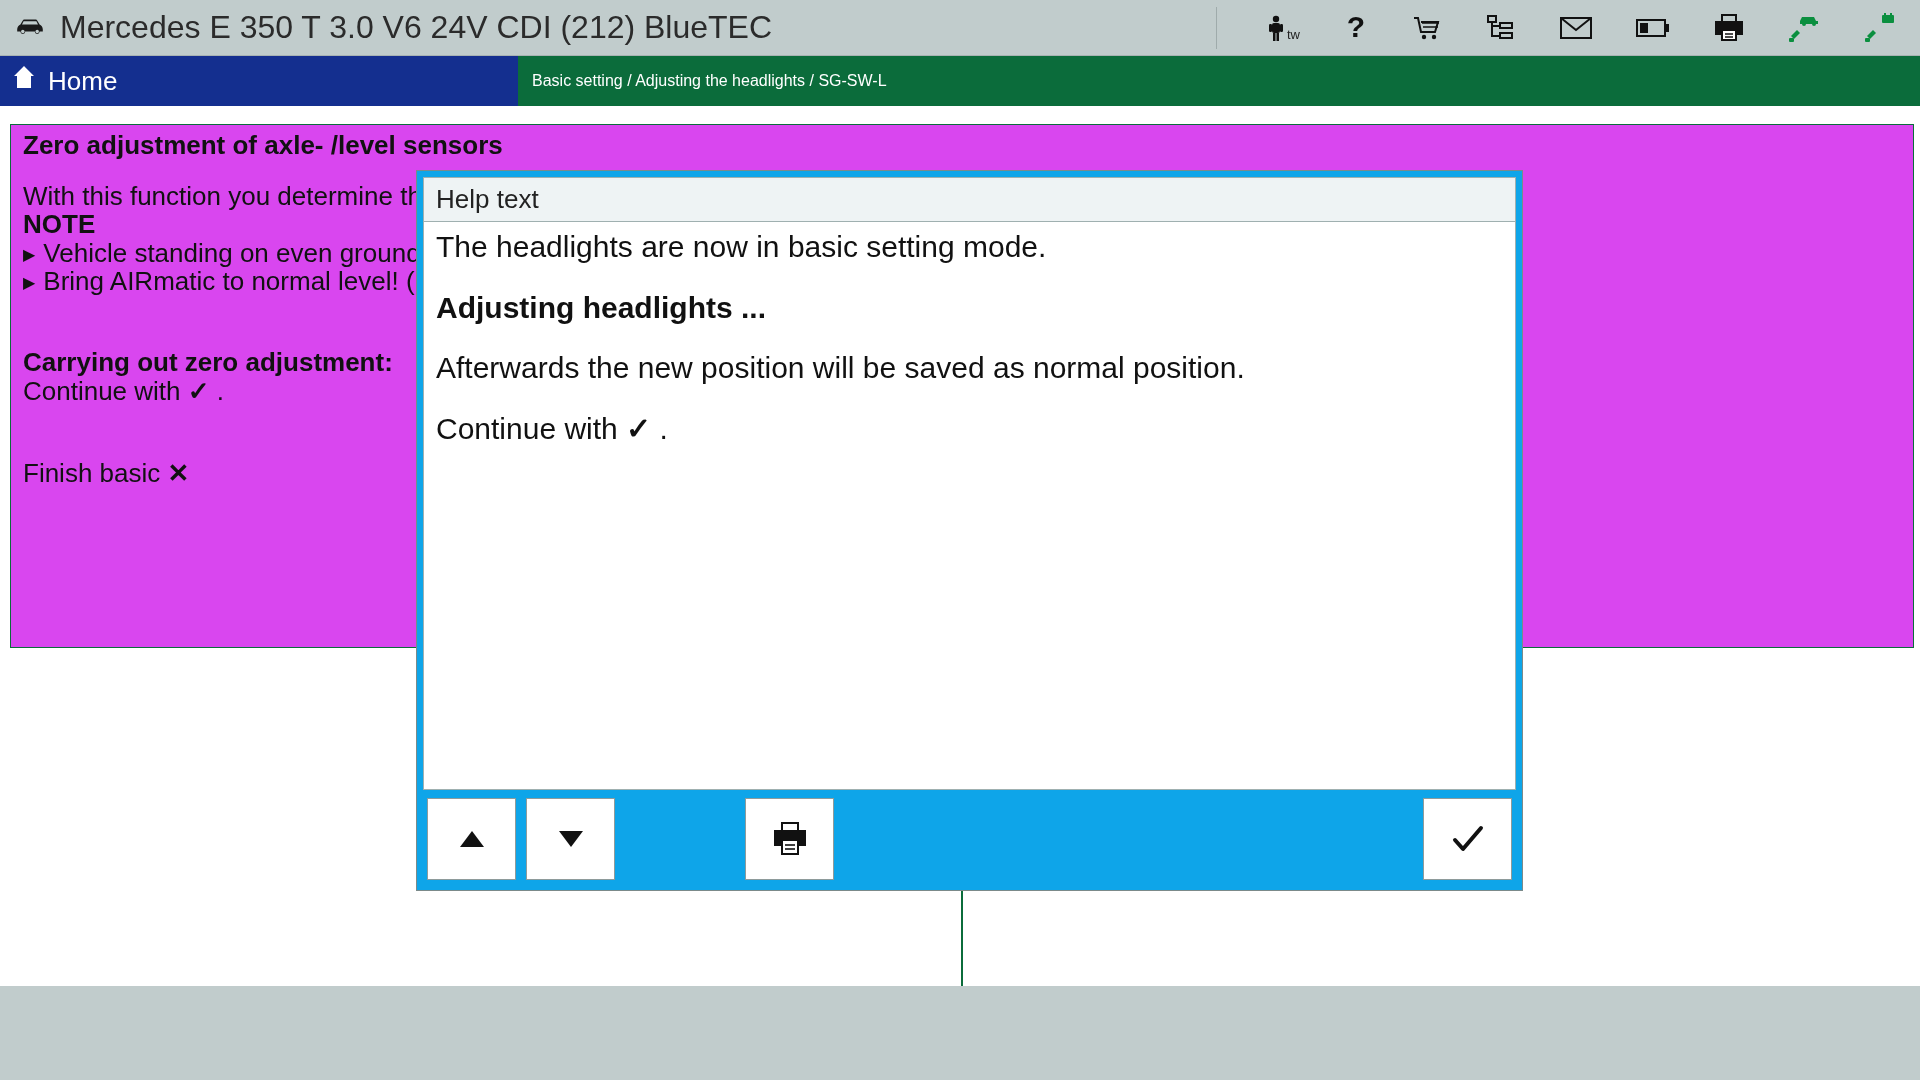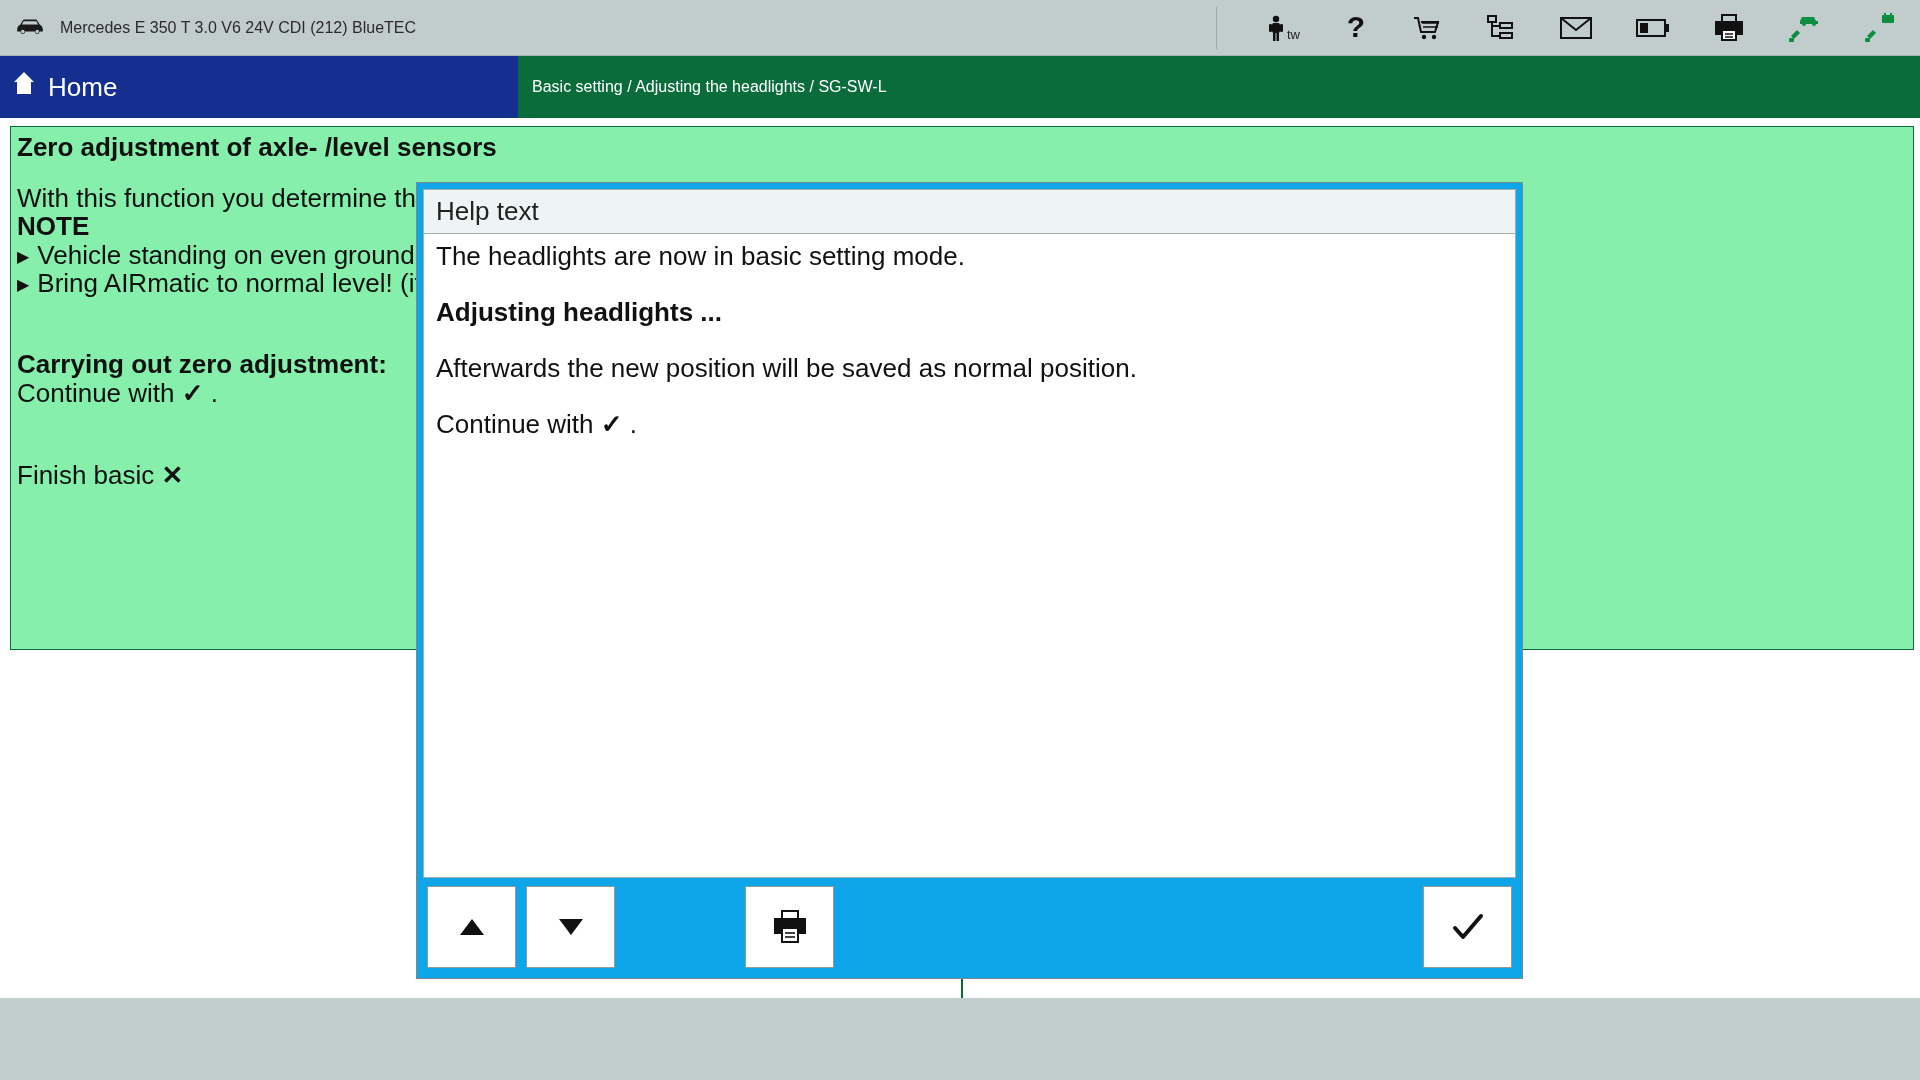--- a/index.html
+++ b/index.html
@@ -8,28 +8,28 @@
 
     .titlebar {
       height: 56px;
       background: #c1cccc;
       display: flex;
       align-items: center;
       padding: 0 14px;
       border-bottom: 1px solid #a9b3b3;
     }
     .titlebar .car-icon { width: 32px; height: 24px; margin-right: 14px; }
-    .titlebar .title { font-size: 16px; color: #2b2b2b; flex: 1; }
+    .titlebar .title { font-size: 32px; color: #2b2b2b; flex: 1; }
     .titlebar .right-icons { display: flex; align-items: center; gap: 44px; padding-right: 10px; justify-content: center; }
     .titlebar .sep { width: 1px; height: 42px; background: #9fabab; margin: 0 6px 0 10px; }
     .right-icons svg { display: block; }
     .tw-wrap { display: flex; align-items: flex-end; gap: 2px; }
     .tw-label { font-size: 13px; color: #222; }
 
-    .headerbar { display: flex; height: 62px; }
+    .headerbar { display: flex; height: 50px; }
     .home-btn {
       width: 518px;
       background: #142f8f;
       color: #fff;
       display: flex;
       align-items: center;
       padding-left: 12px;
       font-size: 26px;
       gap: 12px;
     }
@@ -46,25 +46,25 @@
 
     .main-area {
       position: relative;
       width: 100%;
       height: calc(100% - 56px - 50px);
       background: #fff;
     }
 
     .content-panel {
       position: absolute;
-      left: 10px; right: 6px; top: 8px;
+      left: 10px; right: 6px; top: 18px;
       height: 524px;
       border: 1px solid #0b6c3b;
-      background: #86efac;
-      padding: 6px 6px;
+      background: #d946ef;
+      padding: 6px 12px;
       font-size: 26px;
       color: #111;
       line-height: 1.1;
     }
     .content-panel .h { font-weight: bold; margin-bottom: 22px; }
     .content-panel .note { font-weight: bold; }
     .content-panel .bul { display: flex; align-items: flex-start; gap: 2px; }
     .content-panel .bul::before { content: "▶"; font-size: 16px; margin-top: 7px; margin-right: 6px; }
     .content-panel .subh { font-weight: bold; margin-top: 52px; }
     .content-panel .finish { margin-top: 54px; }
@@ -98,22 +98,22 @@
       border: 1px solid #9fb0b0;
       padding: 6px 12px 6px 12px;
       font-size: 26px;
       color: #222;
     }
     .help-body {
       background: #fff;
       border: 1px solid #9fb0b0;
       border-top: none;
       padding: 8px 12px;
-      height: 644px;
-      font-size: 26px;
+      height: 568px;
+      font-size: 30px;
       color: #111;
       line-height: 1.15;
     }
     .help-body .p { margin-bottom: 26px; }
     .help-body .b { font-weight: bold; }
     .help-toolbar {
       display: flex;
       align-items: center;
       padding: 8px 4px 4px 4px;
       gap: 10px;

